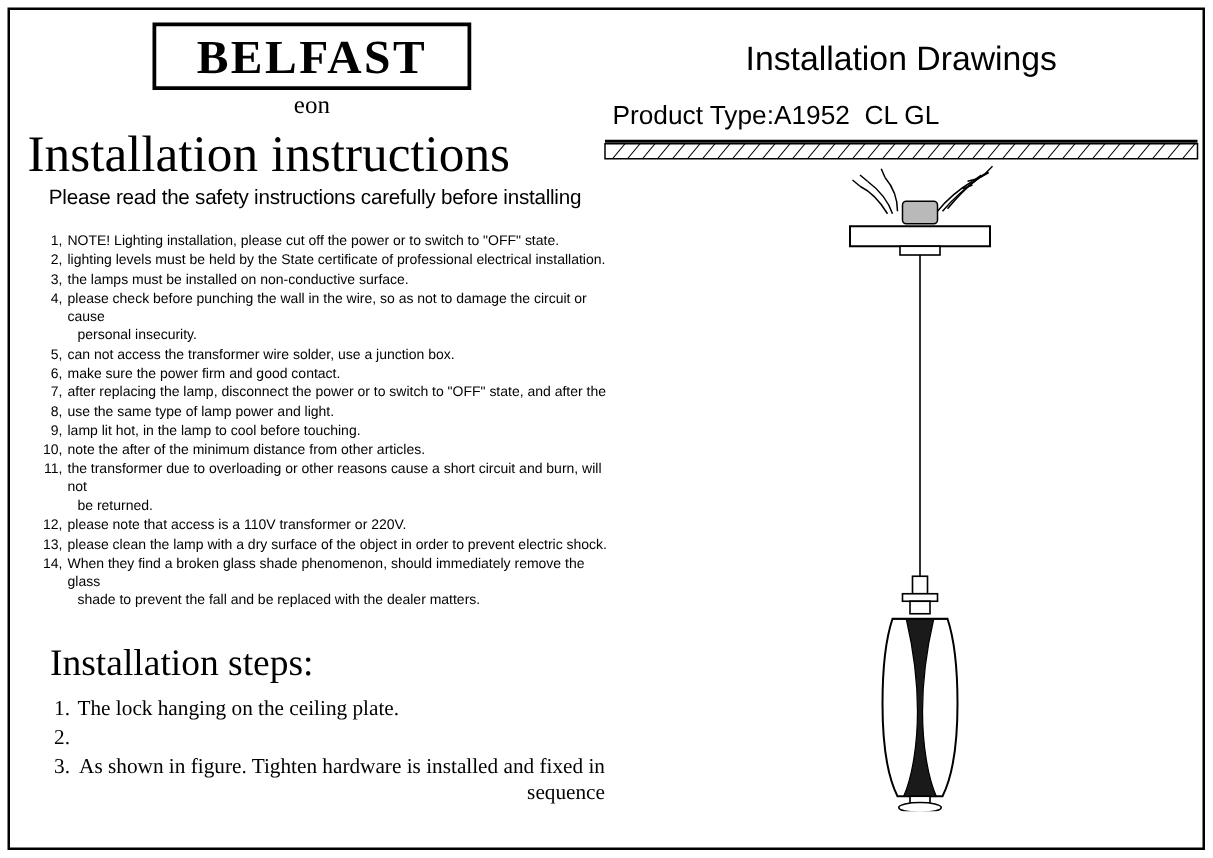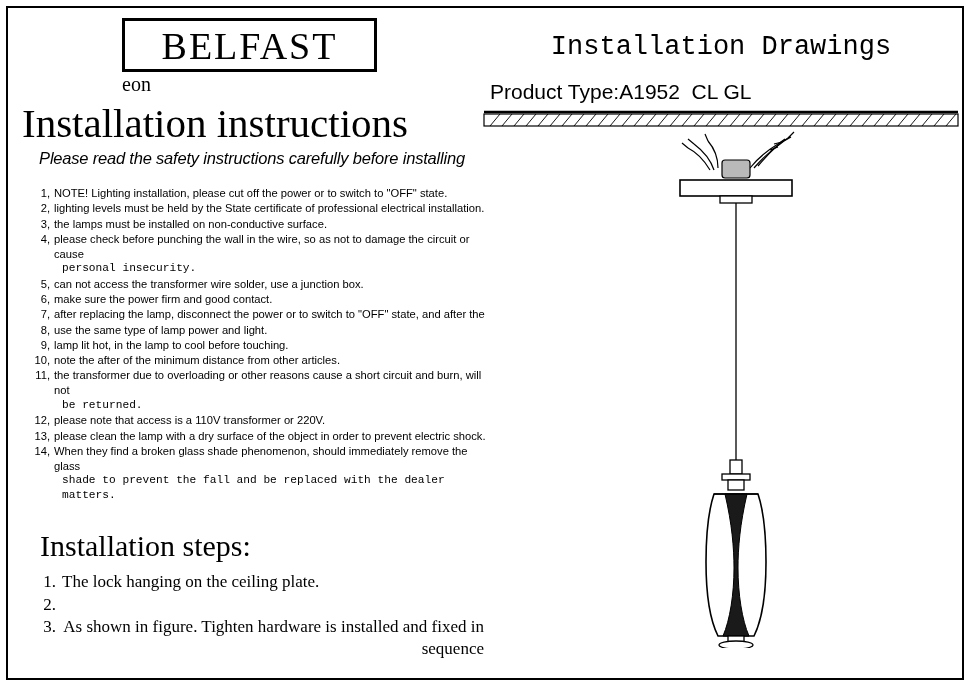--- a/index.html
+++ b/index.html
@@ -39,46 +39,46 @@
   .logo-box {
     width: 255px;
     margin-left: 100px;
     border: 3px solid #000;
     box-sizing: border-box;
     padding: 6px 0 4px 0;
     text-align: center;
   }
   .logo-text {
     font-family: "Liberation Serif", serif;
-    font-weight: normal;
+    font-weight: bold;
     font-size: 38px;
     letter-spacing: 2px;
     line-height: 1;
   }
   .logo-sub {
     margin-left: 100px;
     width: 255px;
+    text-align: center;
     font-family: "Liberation Serif", serif;
     font-size: 20px;
     margin-top: 1px;
   }
   .title-main {
     font-family: "Liberation Serif", serif;
     font-size: 41px;
     margin-top: 6px;
     line-height: 1.05;
     letter-spacing: 0px;
   }
   .title-sub {
     font-family: "Liberation Sans", sans-serif;
     font-size: 16.5px;
     text-align: center;
     margin-top: 4px;
     letter-spacing: -0.2px;
-    font-style: italic;
   }
 
   .notes {
     margin-top: 18px;
     margin-left: 8px;
     width: 465px;
   }
   .note-row {
     display: flex;
     font-size: 11.2px;
@@ -90,21 +90,20 @@
     text-align: right;
     flex: 0 0 20px;
     white-space: nowrap;
   }
   .note-txt {
     padding-left: 4px;
   }
   .note-txt .cont {
     display: block;
     padding-left: 8px;
-    font-family: Liberation Mono, monospace;
   }
 
   .steps-title {
     font-family: "Liberation Serif", serif;
     font-size: 30px;
     margin-top: 26px;
     margin-left: 18px;
   }
   .steps {
     margin-top: 8px;
@@ -134,21 +133,21 @@
 
   
   .right-col {
     position: absolute;
     left: 482px;
     top: 18px;
     width: 478px;
     height: 650px;
   }
   .draw-title {
-    font-family: Liberation Mono, monospace;
+    font-family: Liberation Sans, sans-serif;
     font-size: 27px;
     text-align: center;
     margin-top: 14px;
   }
   .product-type {
     font-family: Liberation Sans, sans-serif;
     font-size: 21px;
     margin-top: 18px;
     margin-left: 8px;
     white-space: pre;

